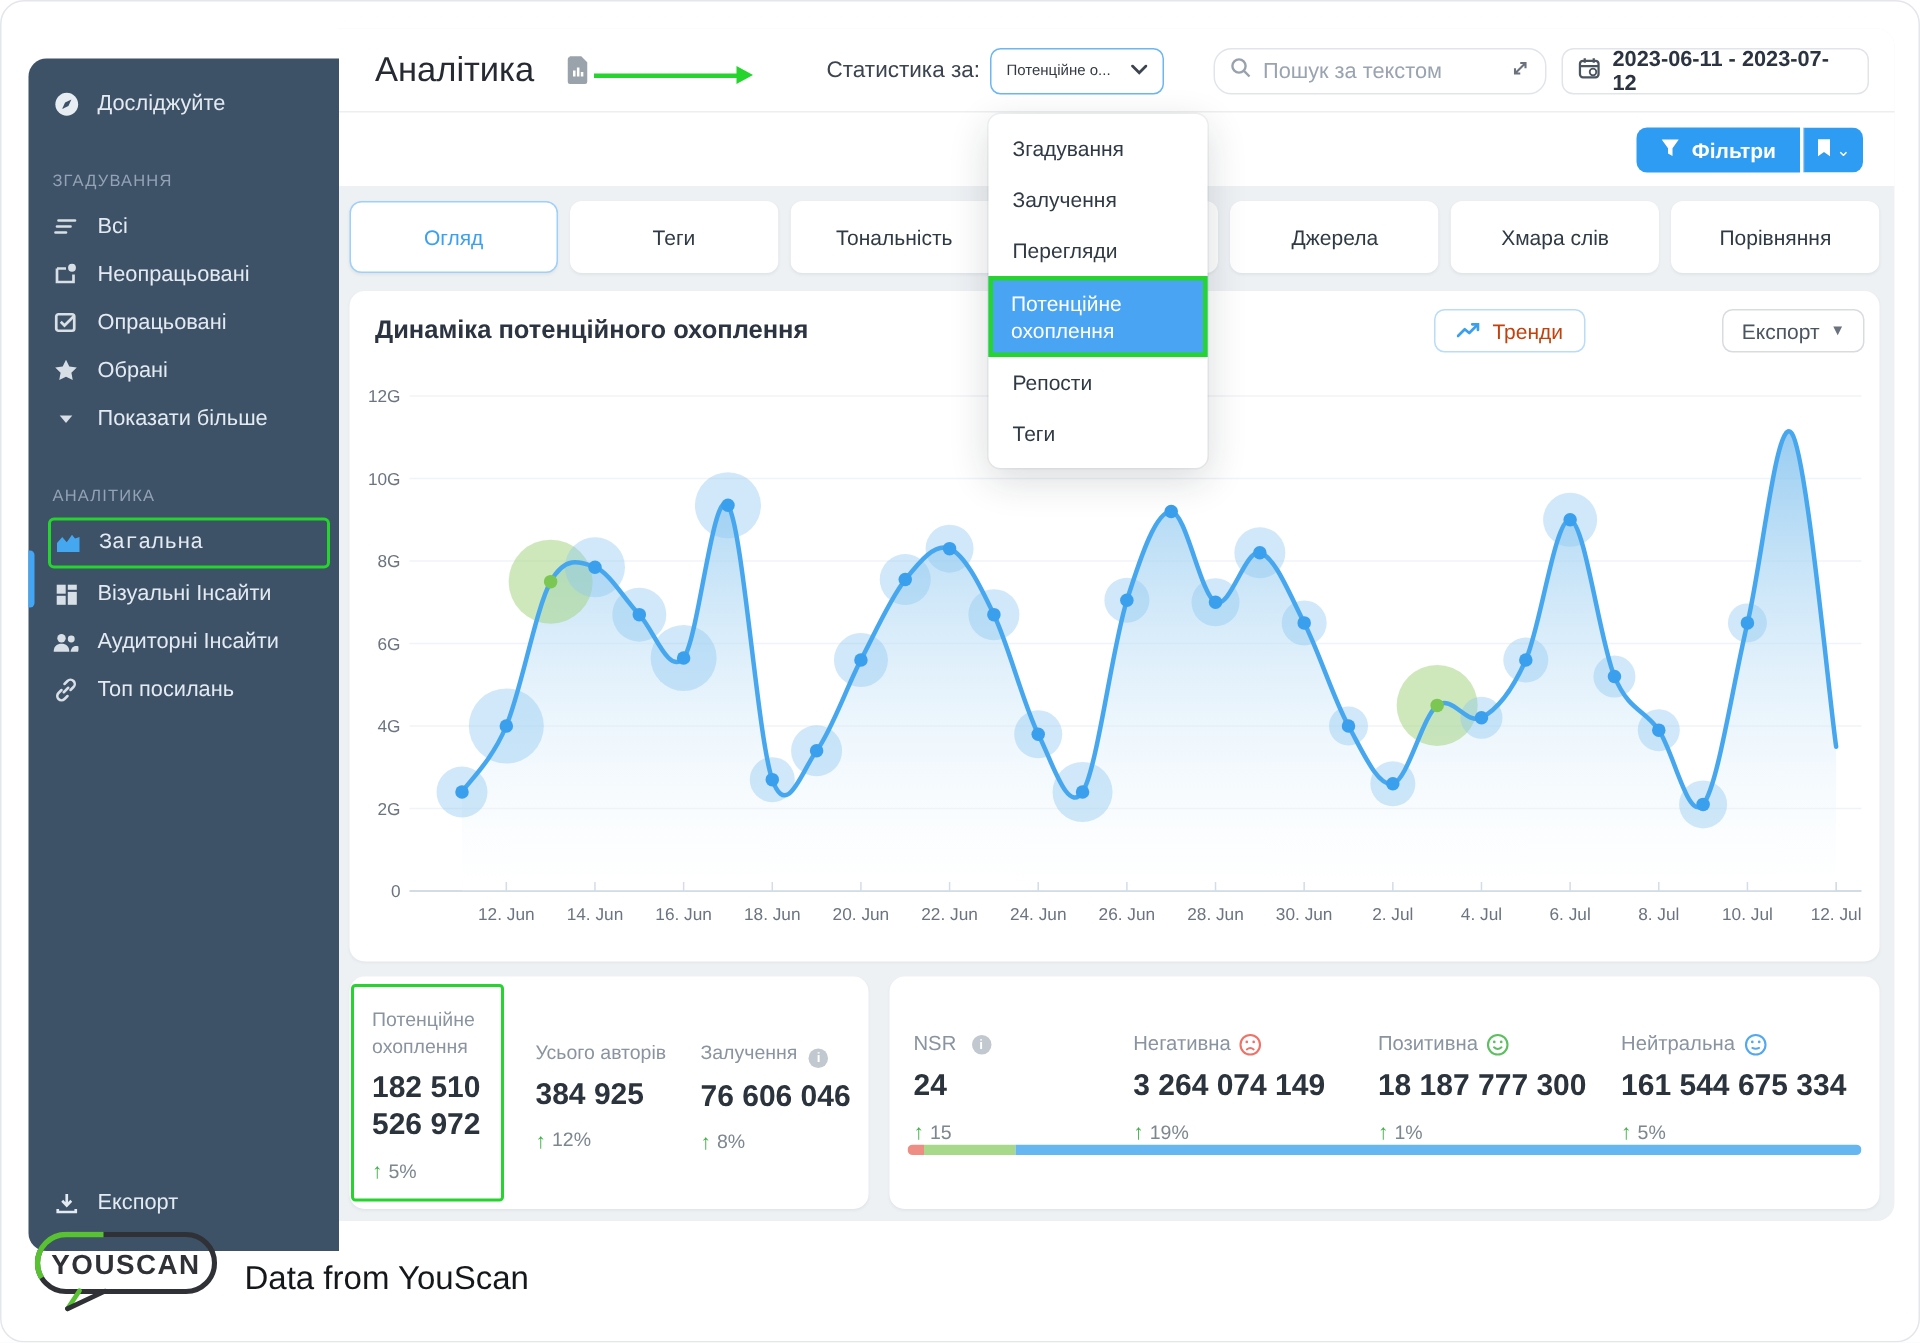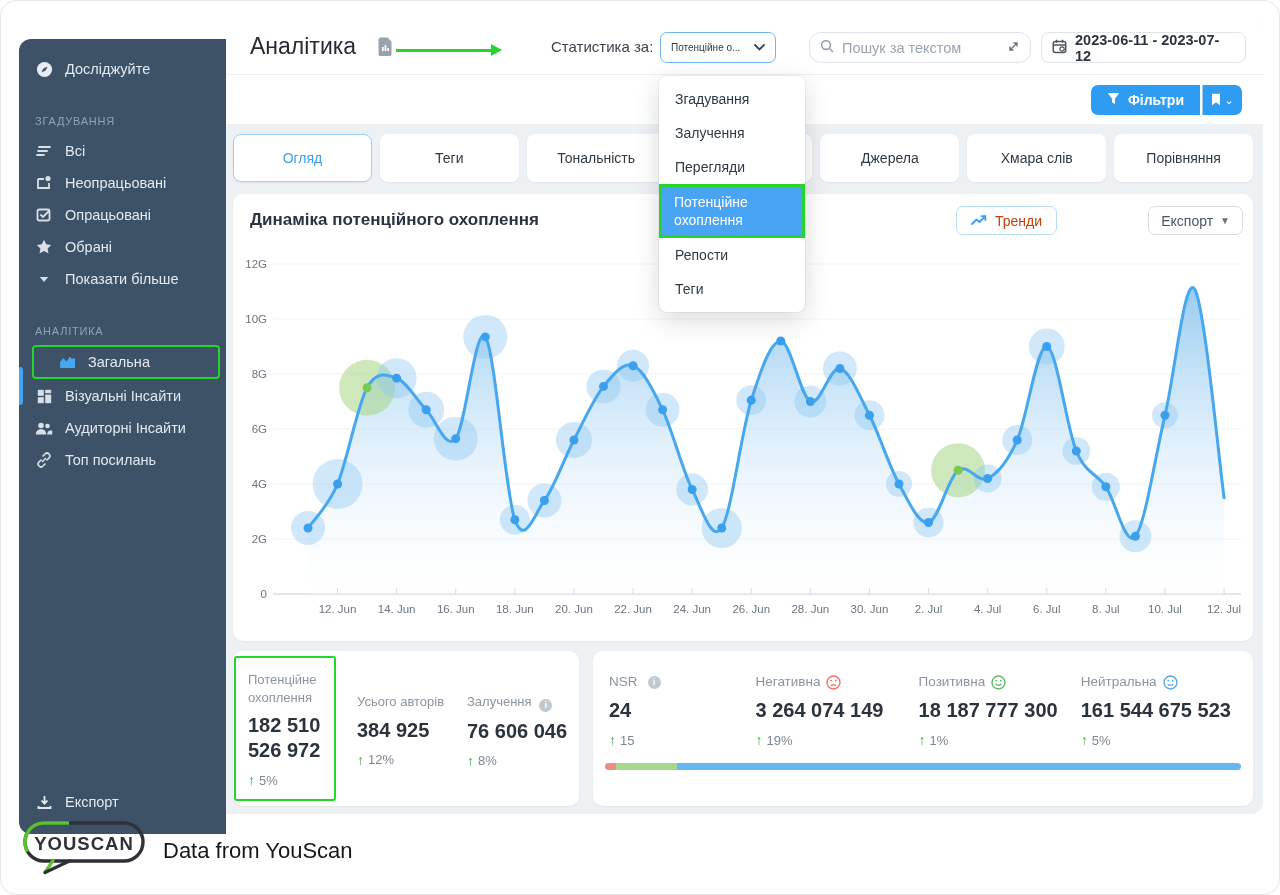--- a/index.html
+++ b/index.html
@@ -5,21 +5,21 @@
   html,body{margin:0;padding:0;background:#fff;font-family:"Liberation Sans","DejaVu Sans",sans-serif;}
   .frame{position:relative;width:1280px;height:895px;background:#fff;border:1px solid #e3e6ea;border-radius:16px;overflow:hidden;box-sizing:border-box;}
   [data-interactable="true"]{cursor:pointer;}
   
   .sidebar{position:absolute;left:18px;top:18px;width:207px;height:795px;background:#3d5167;border-radius:12px 0 0 12px;color:#e7edf3;box-sizing:border-box;margin-top:20px;}
   .side-item{display:flex;align-items:center;gap:12px;padding:7px 16px;font-size:14.5px;color:#e3eaf1;}
   .side-item .ic{width:18px;height:18px;display:flex;align-items:center;justify-content:center;flex:0 0 18px;}
   .side-explore{margin-top:14px;}
   .side-sec-title{margin:30px 16px 8px;font-size:11px;letter-spacing:.07em;color:#93a3b5;}
   .active-box{border:2px solid #25d42c;border-radius:4px;margin:1px 6px 1px 13px;}
-  .active-box .side-item{padding:6px 24px;}
+  .active-box .side-item{padding:6px 2px;font-family:Liberation Mono, monospace;}
   .active-strip{position:absolute;left:0;top:328px;width:4px;height:38px;background:#42a5f5;border-radius:0 3px 3px 0;}
   .side-export{position:absolute;left:0;right:0;bottom:16px;}
   
   .main{position:absolute;left:225px;top:18px;width:1037px;height:795px;background:#eef1f4;border-radius:0 12px 12px 0;}
   .topbar{position:absolute;top:0;left:0;right:0;height:55px;background:#fff;border-radius:0 12px 0 0;}
   .page-title{position:absolute;left:24px;top:0;height:55px;display:flex;align-items:center;font-size:23px;font-weight:500;color:#262b33;}
   .doc-icon{position:absolute;left:152px;top:18px;}
   .annot-arrow{position:absolute;left:170px;top:30px;width:96px;height:3px;background:#25d42c;}
   .annot-arrow::after{content:"";position:absolute;right:-10px;top:-5px;width:0;height:0;border-left:11px solid #25d42c;border-top:6.5px solid transparent;border-bottom:6.5px solid transparent;}
   .stats-for{position:absolute;left:325px;top:0;height:55px;display:flex;align-items:center;font-size:15px;color:#3c4450;}
@@ -45,21 +45,21 @@
   .sum-card{top:632px;left:7px;width:346px;height:155px;}
   .sen-card{top:632px;left:367px;width:660px;height:155px;}
   .sum-cols{position:relative;height:100%;}
   .sum-col{position:absolute;top:0;}
   .stat-label{font-size:13px;color:#8a94a0;line-height:1.35;}
   .stat-value{font-size:20px;font-weight:700;color:#2b333c;line-height:1.25;margin-top:7px;}
   .delta{margin-top:9px;font-size:13px;color:#7d8790;display:flex;align-items:center;gap:4px;}
   .up{color:#3cb043;font-weight:800;font-size:14px;}
   .green-annot{position:absolute;left:1px;top:5px;width:102px;height:145px;border:2.5px solid #25d42c;border-radius:3px;box-sizing:border-box;}
   .info-dot{display:inline-flex;width:13px;height:13px;border-radius:50%;background:#c2c8cf;color:#fff;font-size:9px;align-items:center;justify-content:center;font-weight:700;vertical-align:-2px;margin-left:4px;}
-  .sen-cols{display:flex;padding:22px 16px 0 16px;}
+  .sen-cols{display:flex;padding:36px 16px 0 16px;}
   .sen-col .stat-label{display:flex;align-items:center;gap:6px;font-size:13.5px;}
   .sen-bar{position:absolute;left:12px;right:12px;top:112px;height:7px;border-radius:4px;overflow:hidden;display:flex;}
   
   .dropdown{position:absolute;left:658px;top:75px;width:146px;background:#fff;border-radius:8px;box-shadow:0 8px 26px rgba(20,30,45,.16),0 0 0 1px rgba(20,30,45,.05);padding:6px 0;z-index:60;box-sizing:border-box;}
   .dd-item{padding:9px 16px;font-size:14px;color:#2f3a45;}
   .dd-item.selected{background:#4aa4f4;color:#fff;border:3px solid #25d42c;padding:6px 12px;line-height:1.3;}
   
   .footer{position:absolute;left:22px;top:820px;display:flex;align-items:center;gap:14px;}
   .footer-caption{font-size:22px;color:#15181b;}
 </style>
@@ -420,21 +420,21 @@
             <div class="stat-value" data-interactable="false" style="white-space:nowrap">18 187 777 300</div>
             <div class="delta" data-interactable="false"><span class="up" data-interactable="false">↑</span>1%</div>
           </div>
           <div class="sen-col" data-interactable="false" style="width: 160px;">
             <div class="stat-label" data-interactable="false">Нейтральна <svg width="15" height="15" viewBox="0 0 15 15" data-interactable="false">
                 <circle cx="7.5" cy="7.5" r="6.5" stroke="#52a8f0" stroke-width="1.4" fill="none"></circle>
                 <circle cx="5.2" cy="5.6" r="0.9" fill="#52a8f0"></circle>
                 <circle cx="9.8" cy="5.6" r="0.9" fill="#52a8f0"></circle>
                 <path d="M5.2 9.6 Q7.5 10.8 9.8 9.6" stroke="#52a8f0" stroke-width="1.3" fill="none" stroke-linecap="round"></path>
               </svg></div>
-            <div class="stat-value" data-interactable="false" style="white-space:nowrap">161 544 675 523</div>
+            <div class="stat-value" data-interactable="false" style="white-space:nowrap">161 544 675 334</div>
             <div class="delta" data-interactable="false"><span class="up" data-interactable="false">↑</span>5%</div>
           </div>
         </div>
       <div class="sen-bar" id="senti-bar" data-interactable="false">
           <div data-interactable="false" style="width: 1.7%; background: rgb(238, 141, 132);"></div>
           <div data-interactable="false" style="width: 9.7%; background: rgb(168, 217, 139);"></div>
           <div data-interactable="false" style="width: 88.6%; background: rgb(102, 183, 241);"></div>
         </div>
     </div>
   </div>

